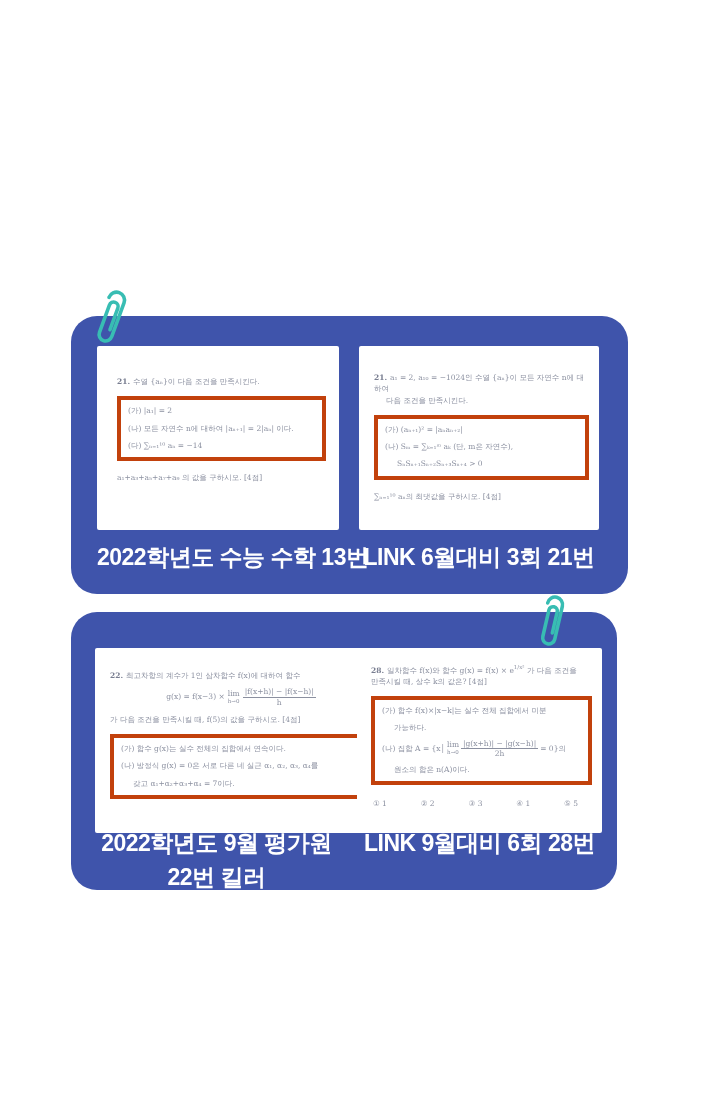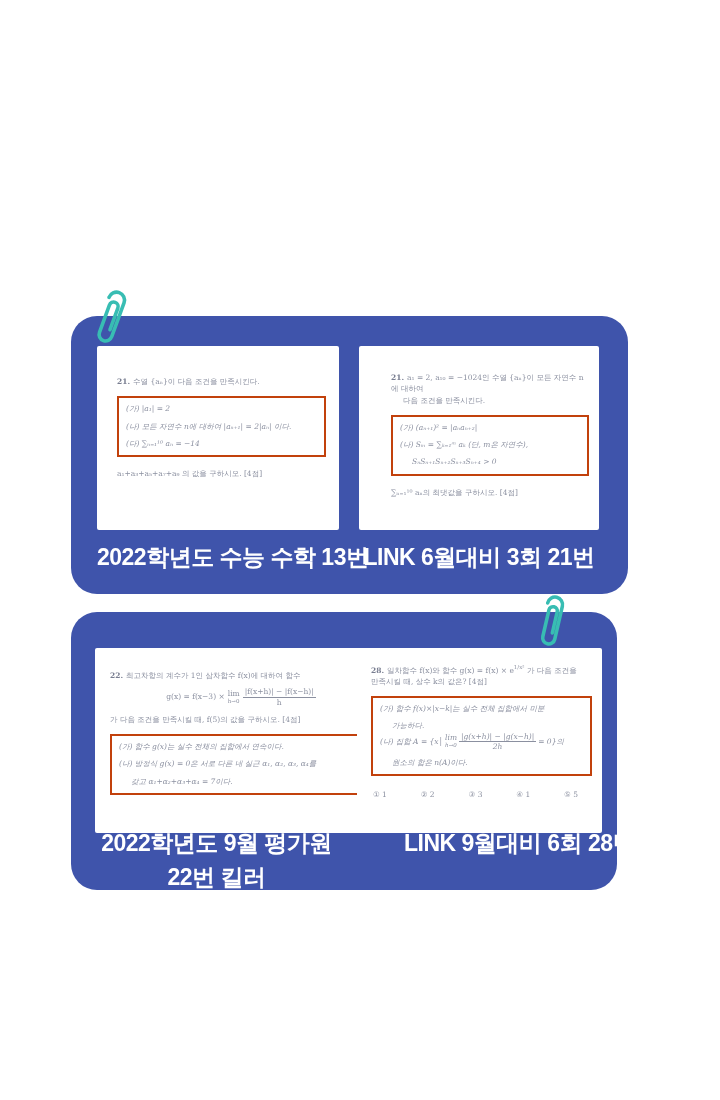--- a/index.html
+++ b/index.html
@@ -23,48 +23,48 @@
   }
   .card1 { left:71px; top:316px; width:557px; height:278px; }
   .card2 { left:71px; top:612px; width:546px; height:278px; }
   
   .panel {
     position:absolute; background:#fff; border-radius:2px; box-sizing:border-box;
     color:var(--panel_text,#8b90a0); font-family:"DejaVu Serif", serif;
     font-size:7.5px; line-height:1.5; overflow:hidden;
   }
   .pA { left:26px;  top:30px; width:242px; height:184px; padding:30px 13px 0 20px; }
-  .pB { left:288px; top:30px; width:240px; height:184px; padding:26px 10px 0 32px; }
+  .pB { left:288px; top:30px; width:240px; height:184px; padding:26px 10px 0 15px; }
   .pC { left:24px;  top:36px; width:288px; height:185px; padding:22px 11px 0 15px; }
   .pD { left:286px; top:36px; width:245px; height:185px; padding:15px 10px 0 14px; }
   .pnum { font-weight:700; color:#787d90; margin-right:3px; }
-  .pbox { border:2px solid #c2410c; padding:5px 7px 6px; margin-top:9px;font-style:italic; }
+  .pbox { border:4px solid #c2410c; padding:5px 7px 6px; margin-top:9px; }
   .pline { margin-top:6px; }
   .pline:first-child { margin-top:0; }
   .ind { padding-left:12px; }
   .tail { margin-top:11px; }
   
   .eq { display:flex; justify-content:center; align-items:center; gap:3px; margin:6px 0 7px; }
   .lim { display:inline-flex; flex-direction:column; align-items:flex-start; line-height:1; }
   .lim .lsub { font-size:5.5px; margin-top:1px; }
   .frac { display:inline-flex; flex-direction:column; align-items:center; line-height:1.2; }
   .frac .fnum { border-bottom:0.8px solid currentColor; padding:0 2px 0.5px; }
   .sup { font-size:5.5px; vertical-align:super; }
-  .narow { display:flex; align-items:center; gap:2px; }
+  .narow { display:flex; align-items:center; gap:2px; margin-top:5px; }
   .choices { display:flex; justify-content:space-between; margin-top:13px; padding:0 14px 0 2px; }
   
   .cap {
     position:absolute; color:var(--caption_white,#ffffff); font-weight:700;
     font-size:23px; letter-spacing:-0.5px; text-align:center; white-space:nowrap;
     line-height:34px;
   }
   .capA { left:26px;  top:224px; width:242px; }
   .capB { left:288px; top:224px; width:240px; }
   .capC { left:24px;  top:214px; width:243px; }
-  .capD { left:286px; top:214px; width:245px;margin-left:40px; }
+  .capD { left:286px; top:214px; width:245px; }
   
   .clip { position:absolute; z-index:5; }
   .clip svg { display:block; }
   .clip1 { left:92px;  top:285px; transform:rotate(20deg); }
   .clip2 { left:534px; top:591px; transform:rotate(13deg); }
   .clip path { stroke:var(--clip_teal,#38bdb3); }
 </style>
 </head>
 <body>
 

